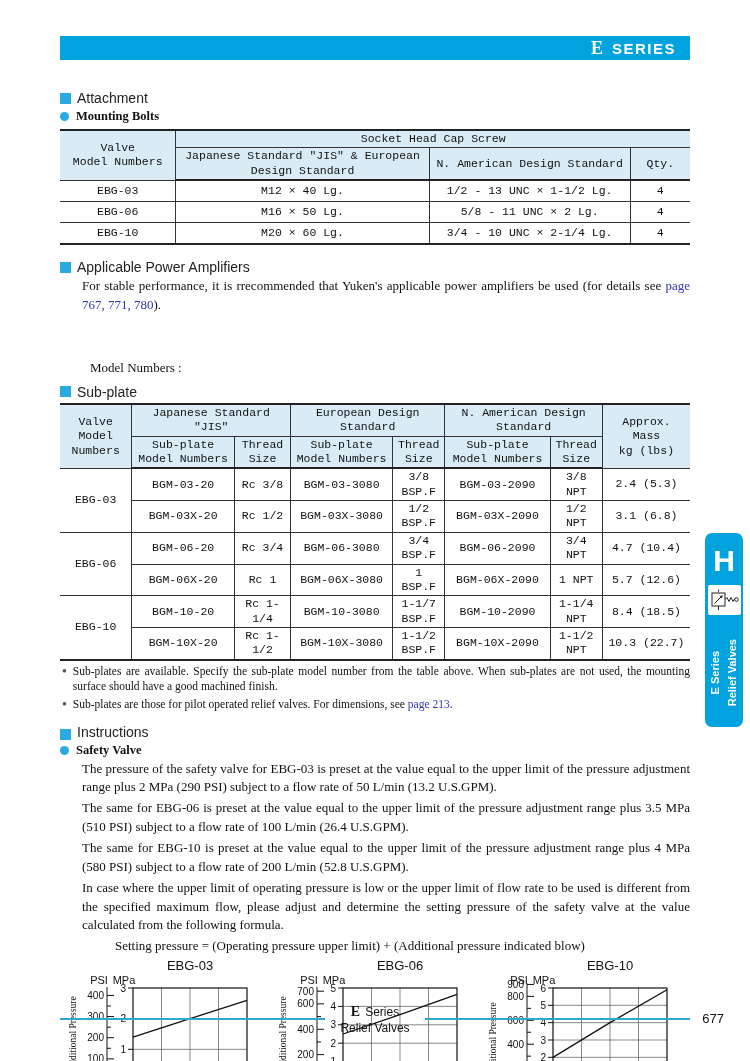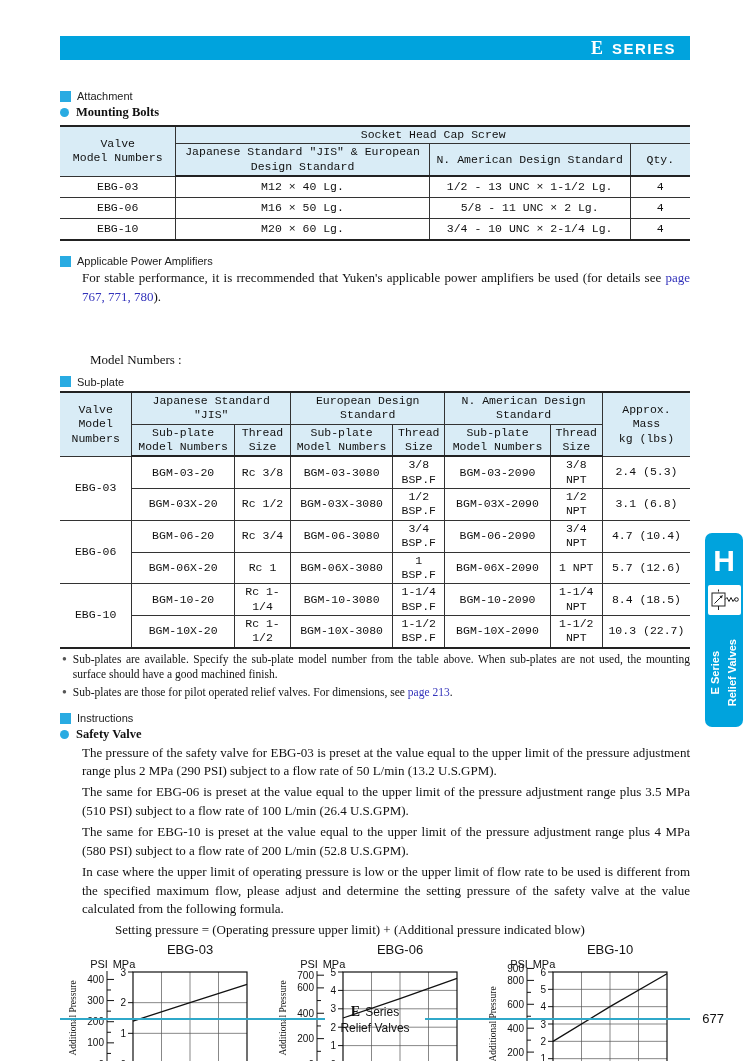--- a/index.html
+++ b/index.html
@@ -8,21 +8,21 @@
   .content{position:absolute;left:60px;top:0;width:630px;}
 
   
   .banner{margin-top:36px;height:24px;background:#00A3DD;color:#fff;
           display:flex;align-items:center;justify-content:flex-end;padding-right:14px;box-sizing:border-box;}
   .banner .logo-e{font-family:"Liberation Serif",serif;font-weight:bold;font-size:18px;margin-right:9px;}
   .banner .series{font-family:"Liberation Sans",sans-serif;font-weight:bold;font-size:15px;letter-spacing:1.5px;}
 
   
   .sec-head{display:flex;align-items:center;font-family:"Liberation Sans",sans-serif;
-            font-size:11px;color:#222;margin-top:14px;}
+            font-size:14px;color:#222;margin-top:14px;}
   .sq{width:11px;height:11px;background:#29ABE2;margin-right:6px;flex:0 0 auto;}
   .sub-head{display:flex;align-items:center;font-weight:bold;font-size:12.5px;margin-top:3px;}
   .dot{width:9px;height:9px;border-radius:50%;background:#29ABE2;margin-right:7px;flex:0 0 auto;}
 
   
   table{border-collapse:collapse;width:630px;font-size:11.5px;text-align:center;
         border-top:2px solid #222;border-bottom:2px solid #222;margin-top:5px;font-family:Liberation Mono, monospace;}
   th,td{border:1px solid #333;padding:1px 2px;line-height:1.25;font-weight:normal;}
   th{background:#D9ECF6;white-space:pre-line;}
   tr.hdr-sep th{border-bottom:2px solid #222;}
@@ -217,21 +217,21 @@
             <td>1 BSP.F</td>
             <td>BGM-06X-2090</td>
             <td>1 NPT</td>
             <td>5.7 (12.6)</td>
           </tr>
           <tr>
             <td rowspan="2">EBG-10</td>
             <td>BGM-10-20</td>
             <td>Rc 1-1/4</td>
             <td>BGM-10-3080</td>
-            <td>1-1/4 BSP.F</td>
+            <td>1-1/7 BSP.F</td>
             <td>BGM-10-2090</td>
             <td>1-1/4 NPT</td>
             <td>8.4 (18.5)</td>
           </tr>
           <tr>
             <td>BGM-10X-20</td>
             <td>Rc 1-1/2</td>
             <td>BGM-10X-3080</td>
             <td>1-1/2 BSP.F</td>
             <td>BGM-10X-2090</td>

